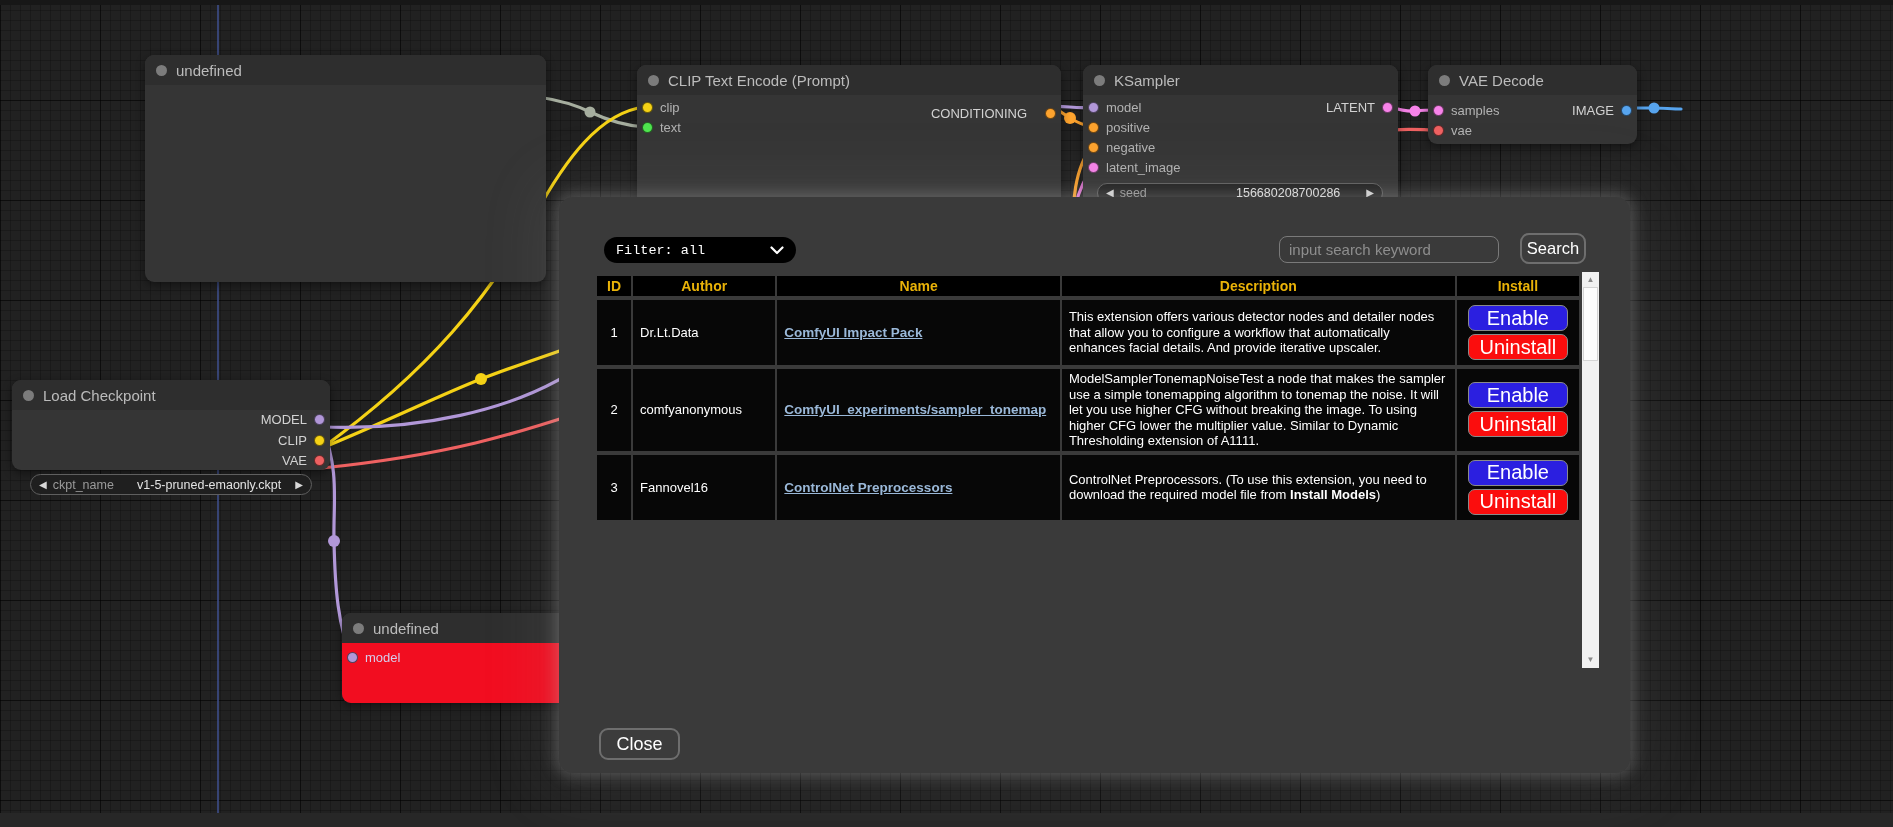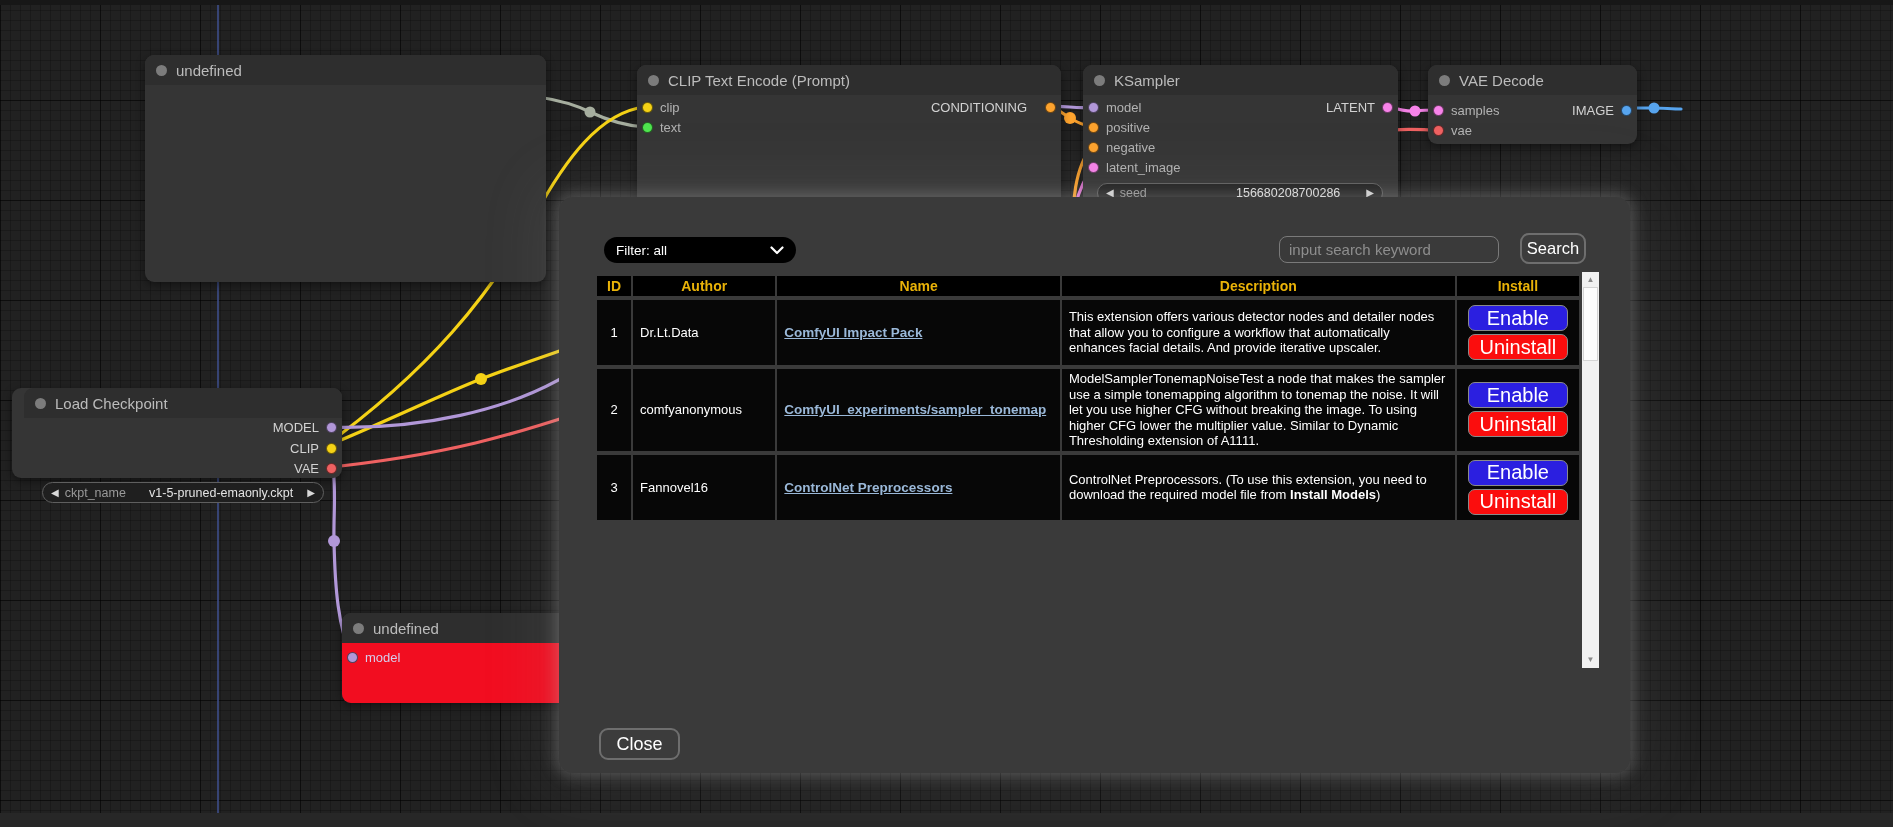--- a/index.html
+++ b/index.html
@@ -42,21 +42,21 @@
   .w-name{color:#9a9a9a;font-size:12.5px;margin:0 6px;white-space:nowrap;}
   .w-value{color:#e3e3e3;font-size:12.5px;margin-left:auto;white-space:nowrap;}
   .w-gap{width:26px;flex:0 0 auto;}
 
   
   .modal{position:absolute;left:559px;top:197px;width:1071px;height:576px;z-index:6;
      background:#3a3a3a;border-radius:14px;
      box-shadow:0 0 16px 3px rgba(200,200,200,0.28),0 0 60px 22px rgba(160,160,160,0.10);}
   .filter-select{position:absolute;left:45px;top:40px;width:192px;height:26px;background:#000;
      border-radius:13px;display:flex;align-items:center;padding:0 12px;box-sizing:border-box;cursor:pointer;}
-  .filter-select span{color:#fff;font-size:13.5px;}
+  .filter-select span{color:#fff;font-size:13.5px;font-family:Liberation Mono, monospace;}
   .filter-select svg{margin-left:auto;}
   .search-input{position:absolute;left:720px;top:39px;width:220px;height:27px;background:#3a3a3a;
      border:1.5px solid #7a7a7a;border-radius:8px;box-sizing:border-box;color:#ddd;
      font-size:15px;padding:0 9px;outline:none;font-family:inherit;}
   .search-input::placeholder{color:#8e8e8e;}
   .search-btn{position:absolute;left:961px;top:36px;width:66px;height:31px;background:#3c3c3c;
      border:2px solid #6e6e6e;border-radius:9px;color:#fff;font-size:16.5px;
      font-family:inherit;cursor:pointer;padding:0;}
   .list{position:absolute;left:36px;top:75px;width:1004px;height:396px;}
   table.ext{border-collapse:separate;border-spacing:2px 4px;width:986px;table-layout:fixed;}
@@ -122,21 +122,21 @@
     </div>
     <div class="node-body">
       <div class="slot in" style="top:3px;">
         <span class="dot c-yellow"></span>
         <span class="slot-label">clip</span>
       </div>
       <div class="slot in" style="top:23px;">
         <span class="dot c-green"></span>
         <span class="slot-label">text</span>
       </div>
-      <div class="slot out" style="top:3px;gap:18px;">
+      <div class="slot out" style="top:9px;gap:18px;">
         <span class="slot-label">CONDITIONING</span>
         <span class="dot c-orange"></span>
       </div>
     </div>
   </div>
 
   <div class="node" style="left:1083px;top:65px;width:315px;height:140px;">
     <div class="node-header">
       <span class="title-dot"></span>
       <span class="node-title">KSampler</span>
@@ -187,21 +187,21 @@
         <span class="slot-label">vae</span>
       </div>
       <div class="slot out" style="top:6px;">
         <span class="slot-label">IMAGE</span>
         <span class="dot c-blue"></span>
       </div>
     </div>
   </div>
 
 
-  <div class="node" style="left:12px;top:388px;width:318px;height:90px;padding-left:12px;">
+  <div class="node" style="left:12px;top:380px;width:318px;height:90px;">
     <div class="node-header">
       <span class="title-dot"></span>
       <span class="node-title">Load Checkpoint</span>
     </div>
     <div class="node-body">
       <div class="slot out" style="top:0px;">
         <span class="slot-label">MODEL</span>
         <span class="dot c-purple"></span>
       </div>
       <div class="slot out" style="top:21px;">

